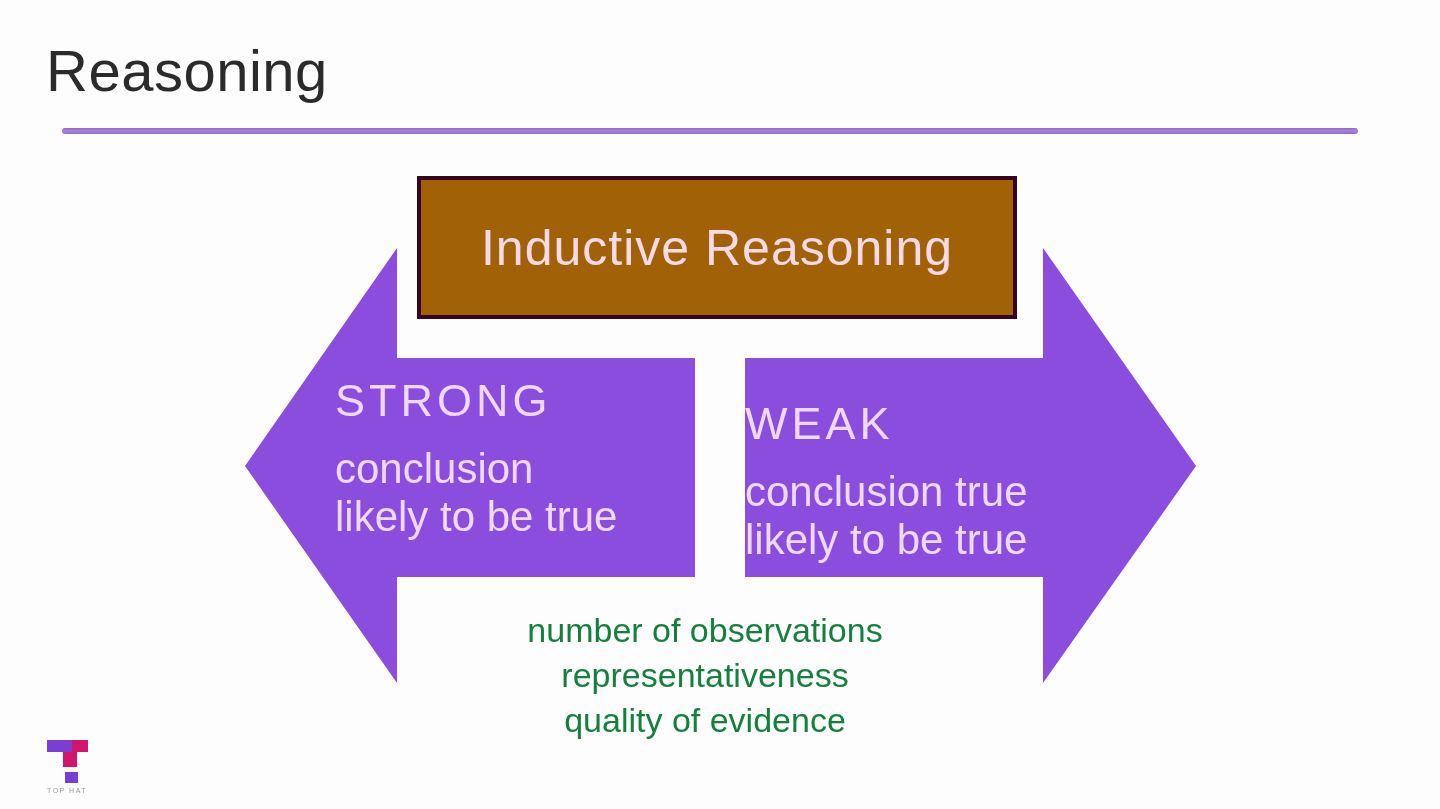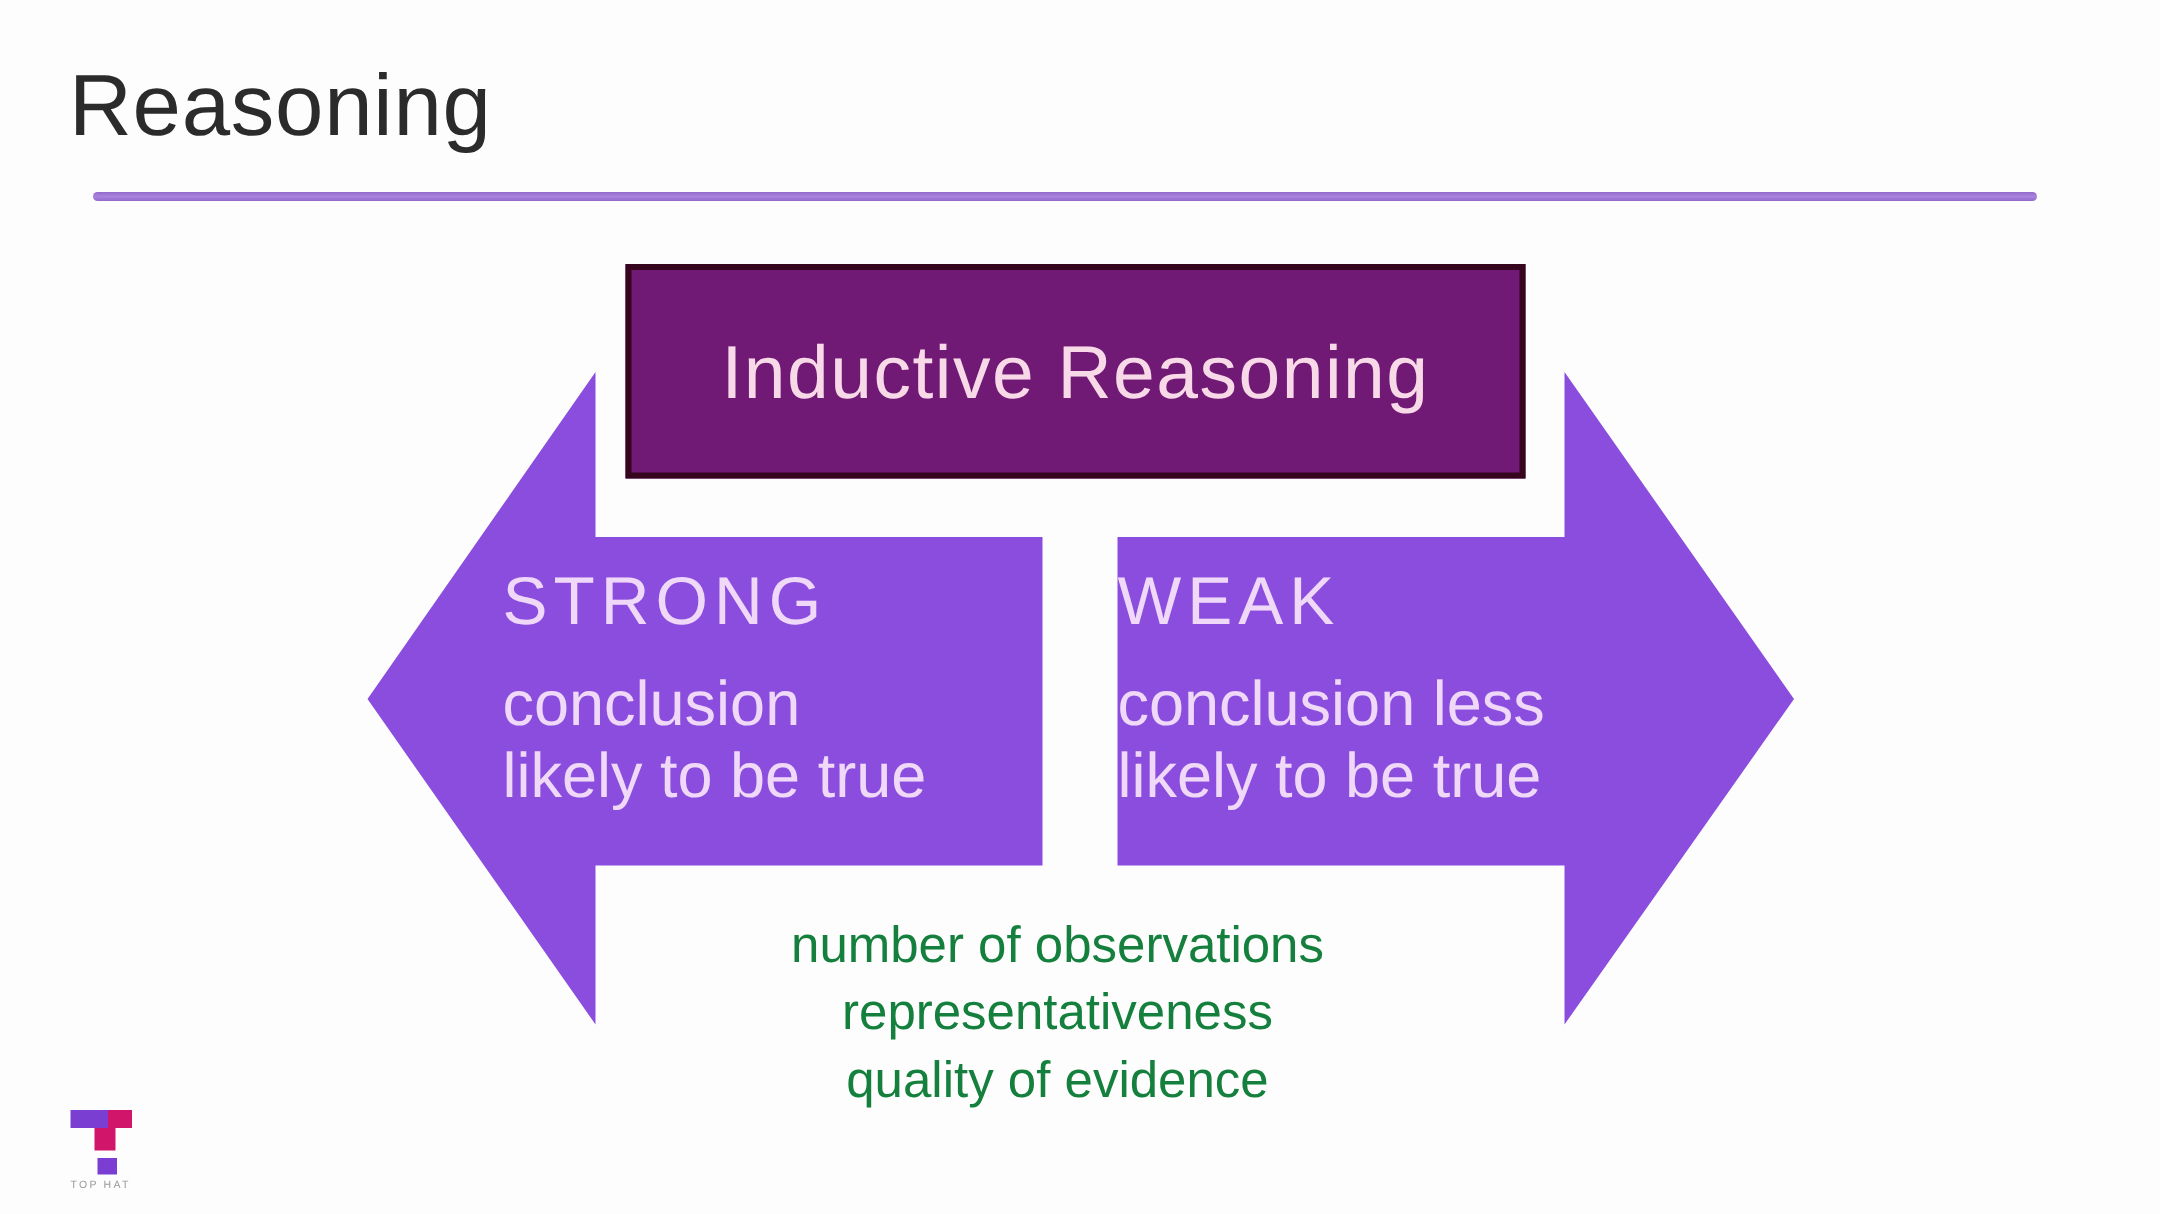--- a/index.html
+++ b/index.html
@@ -43,39 +43,39 @@
     width: 1440px;
     height: 809px;
   }
   .header-box {
     position: absolute;
     left: 417px;
     top: 176px;
     width: 600px;
     height: 143px;
     box-sizing: border-box;
-    background: #701a75;
+    background: #a16207;
     border: 4px solid #36051E;
     display: flex;
     align-items: center;
     justify-content: center;
   }
   .header-box-label {
     font-size: 50px;
     color: #F8D9E8;
     letter-spacing: 1px;
   }
   .arrow-text {
     position: absolute;
     top: 378px;
     text-align: left;
     color: #EFD8F8;
   }
   .arrow-text.left  { left: 335px; width: 350px; }
-  .arrow-text.right { left: 745px; width: 370px; }
+  .arrow-text.right { left: 745px; width: 370px; margin-top: 23px; }
   .arrow-heading {
     font-size: 45px;
     letter-spacing: 4px;
     line-height: 1;
     margin-bottom: 22px;
   }
   .arrow-line {
     font-size: 42px;
     line-height: 48px;
   }
@@ -144,21 +144,21 @@
   </div>
 
   <div class="arrow-text left">
     <div class="arrow-heading">STRONG</div>
     <div class="arrow-line">conclusion</div>
     <div class="arrow-line">likely to be true</div>
   </div>
 
   <div class="arrow-text right">
     <div class="arrow-heading">WEAK</div>
-    <div class="arrow-line">conclusion less</div>
+    <div class="arrow-line">conclusion true</div>
     <div class="arrow-line">likely to be true</div>
   </div>
 
   <div class="factors">
     <div class="factor-line">number of observations</div>
     <div class="factor-line">representativeness</div>
     <div class="factor-line">quality of evidence</div>
   </div>
 
   <div class="logo">

